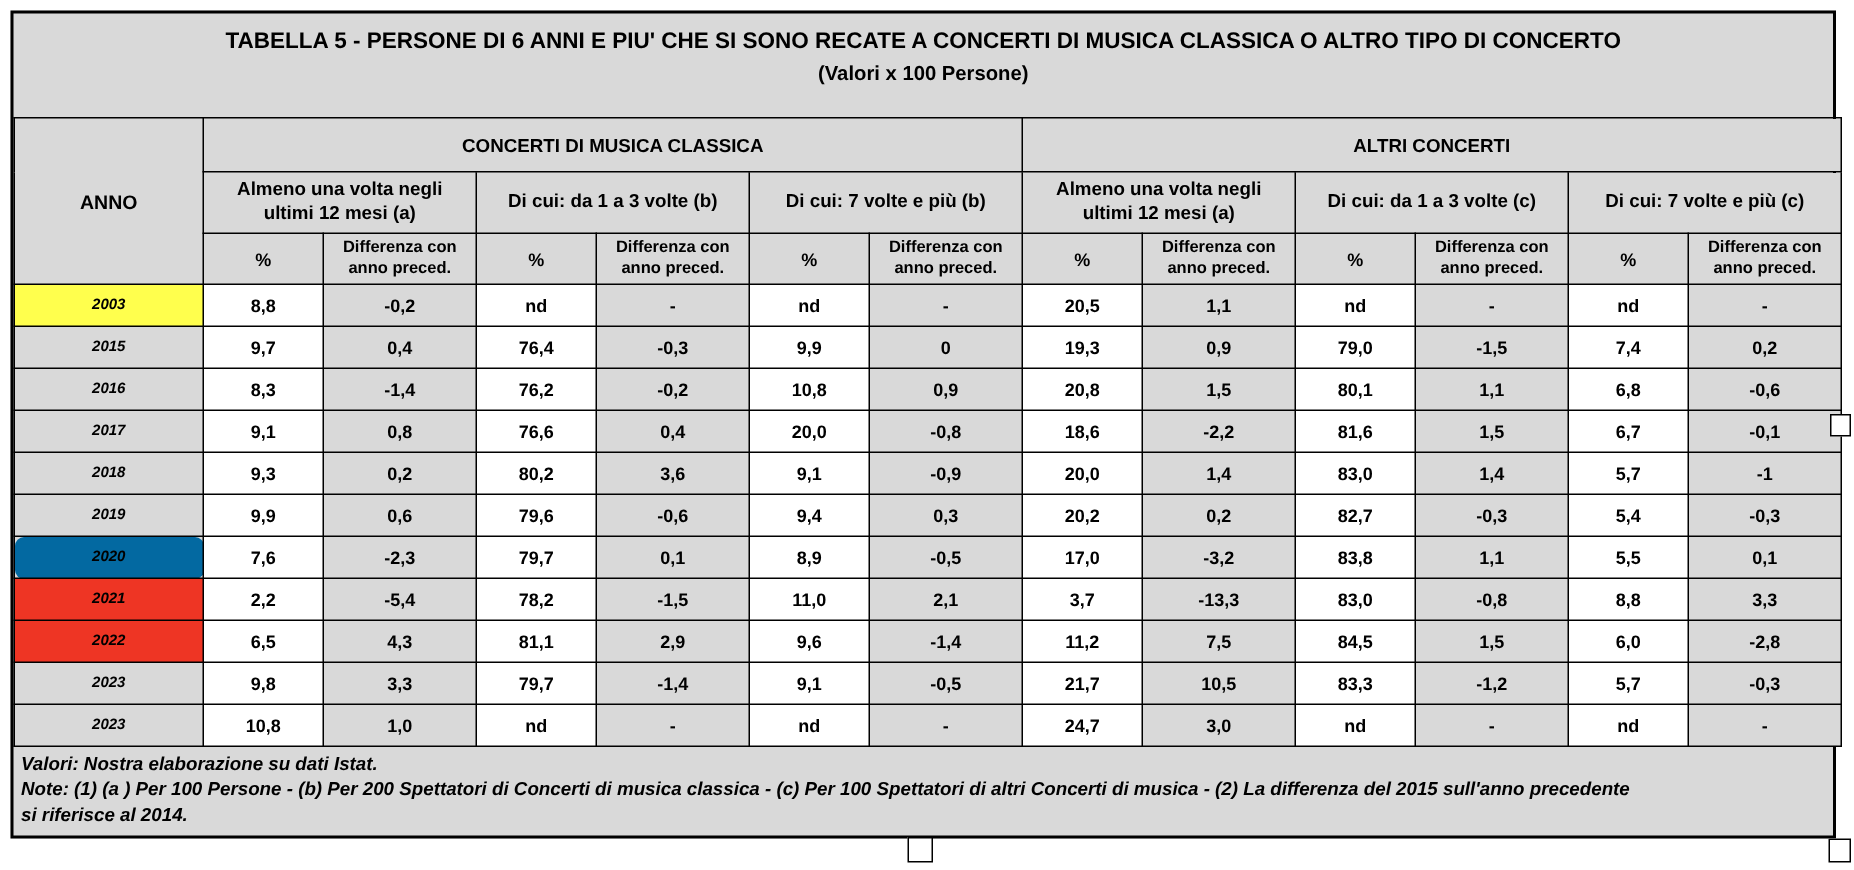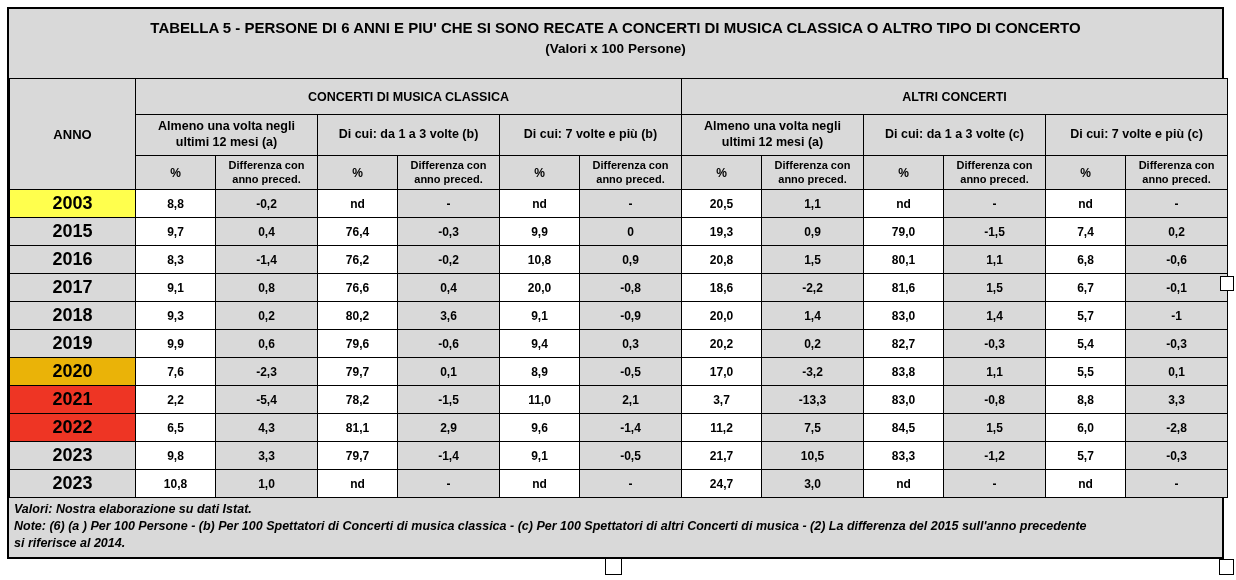--- a/index.html
+++ b/index.html
@@ -18,21 +18,21 @@
   table { border-collapse:collapse; table-layout:fixed; width:100%; }
   th, td { border:1.5px solid #000; text-align:center; vertical-align:middle;
            font-weight:bold; overflow:hidden; }
   thead th { background:#d9d9d9; }
   th.anno { font-size:13px; }
   th.group { font-size:12.5px; height:36px; }
   th.subgroup { font-size:12.5px; height:41px; line-height:1.25; padding:0 6px; }
   th.pcth { font-size:12px; height:34px; }
   th.diffh { font-size:11px; line-height:1.25; padding:0 3px; }
   tbody td { height:28px; font-size:12px; }
-  td.year { background:#d9d9d9; font-size:18px; }
+  td.year { background:#d9d9d9; font-size:10px;font-style:italic; }
   td.pct  { background:#ffffff; }
   td.diff { background:#d9d9d9; }
 
   .notes { padding:3px 5px 5px 5px; border-top:0; }
   .notes div { font-size:12.5px; font-weight:bold; font-style:italic; line-height:1.35; }
 
   .handle { position:absolute; background:#ffffff; border:1.5px solid #000; z-index:5; }
   .h-right  { left:1220px; top:276px; width:14px; height:15px; }
   .h-bottom { left:605px;  top:558px; width:17px; height:17px; }
   .h-br     { left:1219px; top:559px; width:15px; height:16px; }
@@ -179,21 +179,21 @@
             <td class="pct">9,4</td>
             <td class="diff">0,3</td>
             <td class="pct">20,2</td>
             <td class="diff">0,2</td>
             <td class="pct">82,7</td>
             <td class="diff">-0,3</td>
             <td class="pct">5,4</td>
             <td class="diff">-0,3</td>
           </tr>
           <tr>
-            <td class="year" style="background: #eab308;">2020</td>
+            <td class="year" style="background: #0369a1; border-radius: 6px;">2020</td>
             <td class="pct">7,6</td>
             <td class="diff">-2,3</td>
             <td class="pct">79,7</td>
             <td class="diff">0,1</td>
             <td class="pct">8,9</td>
             <td class="diff">-0,5</td>
             <td class="pct">17,0</td>
             <td class="diff">-3,2</td>
             <td class="pct">83,8</td>
             <td class="diff">1,1</td>
@@ -258,21 +258,21 @@
             <td class="pct">nd</td>
             <td class="diff">-</td>
             <td class="pct">nd</td>
             <td class="diff">-</td>
           </tr>
         </tbody>
     </table>
 
     <div class="notes">
       <div>Valori: Nostra elaborazione su dati Istat.</div>
-      <div>Note: (6)  (a ) Per 100 Persone - (b) Per 100 Spettatori di Concerti di musica classica - (c) Per 100 Spettatori di altri Concerti di musica  - (2) La differenza del 2015 sull'anno precedente</div>
+      <div>Note: (1)  (a ) Per 100 Persone - (b) Per 200 Spettatori di Concerti di musica classica - (c) Per 100 Spettatori di altri Concerti di musica  - (2) La differenza del 2015 sull'anno precedente</div>
       <div>si riferisce al 2014.</div>
     </div>
 
   </div>
 
   <div class="handle h-right"></div>
   <div class="handle h-bottom"></div>
   <div class="handle h-br"></div>
 
 </div>

